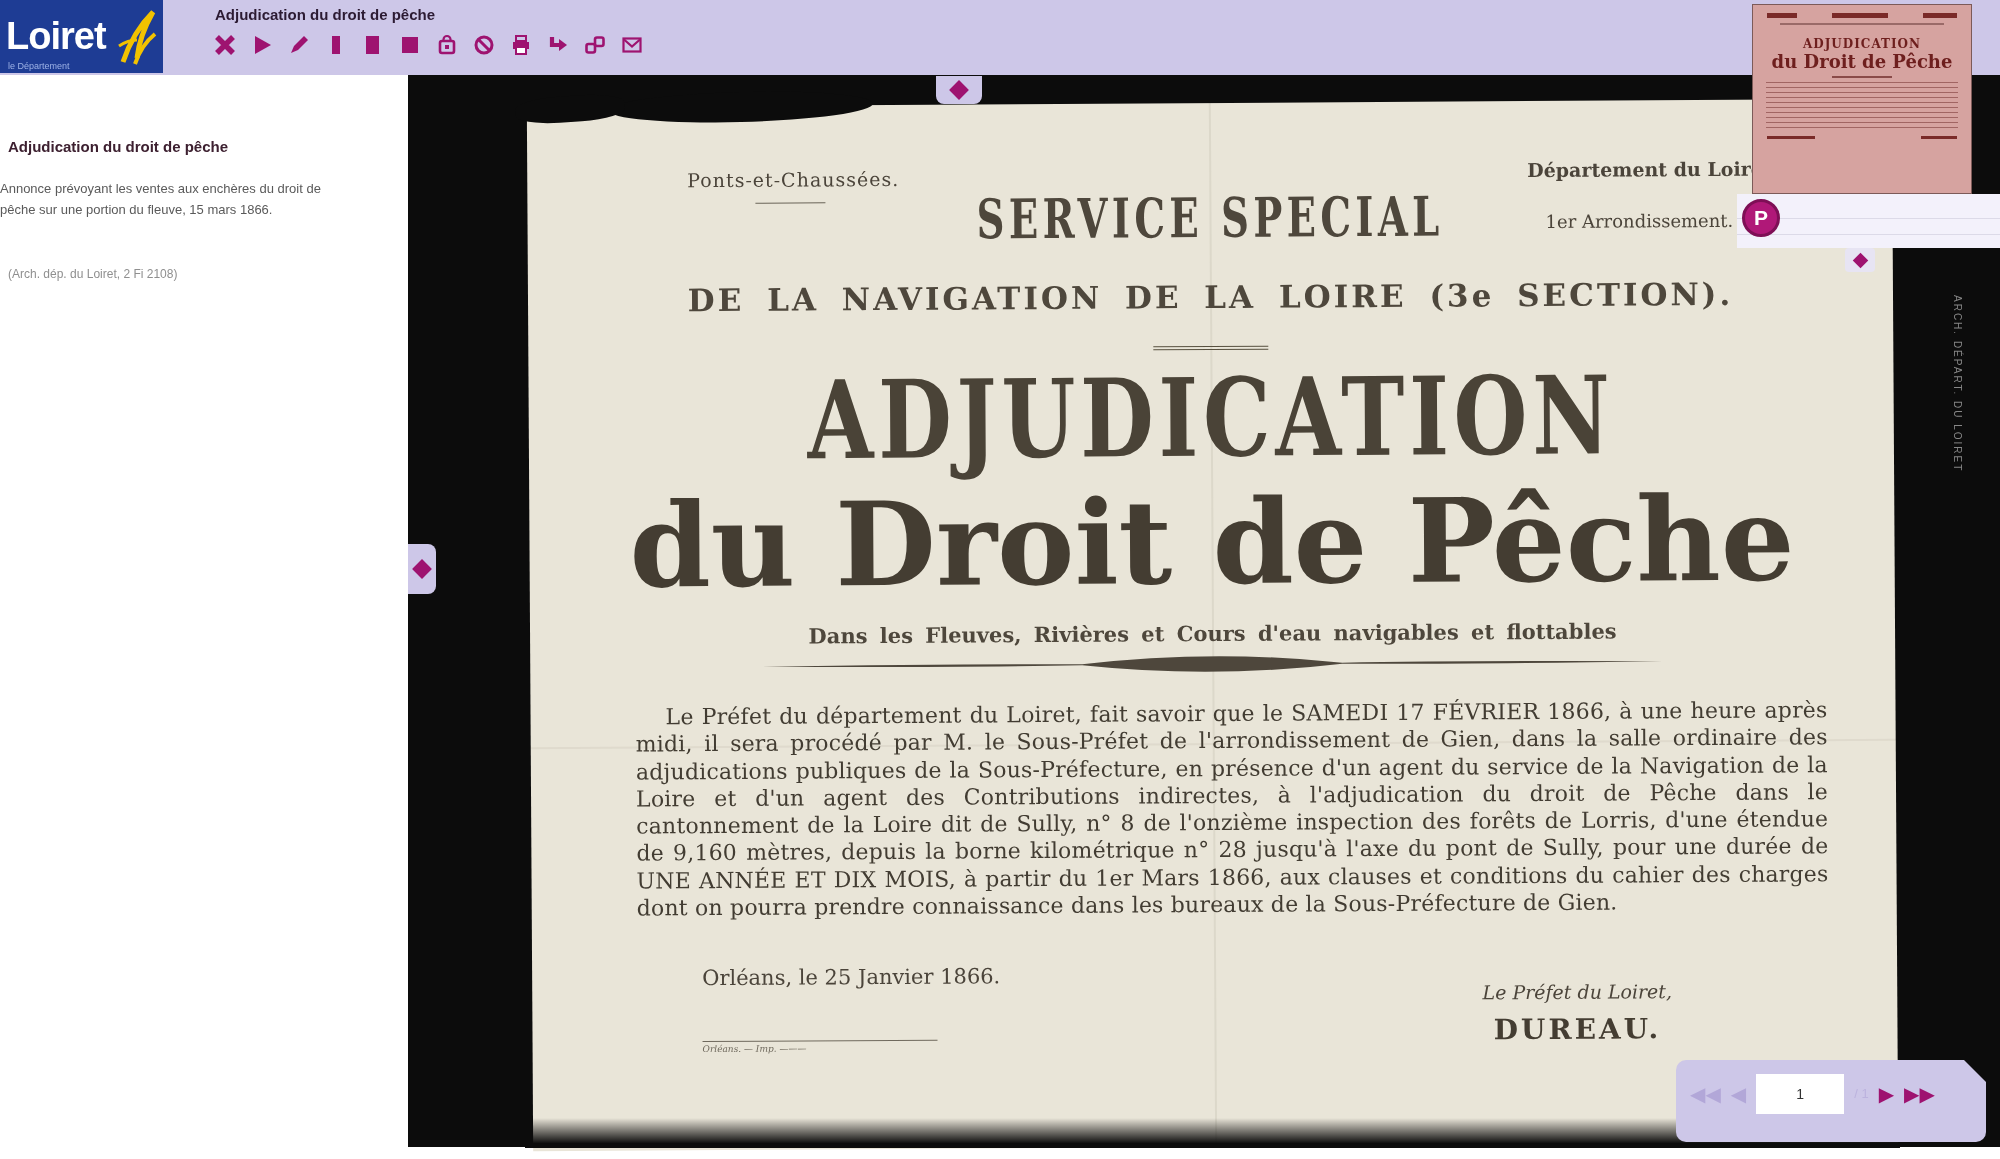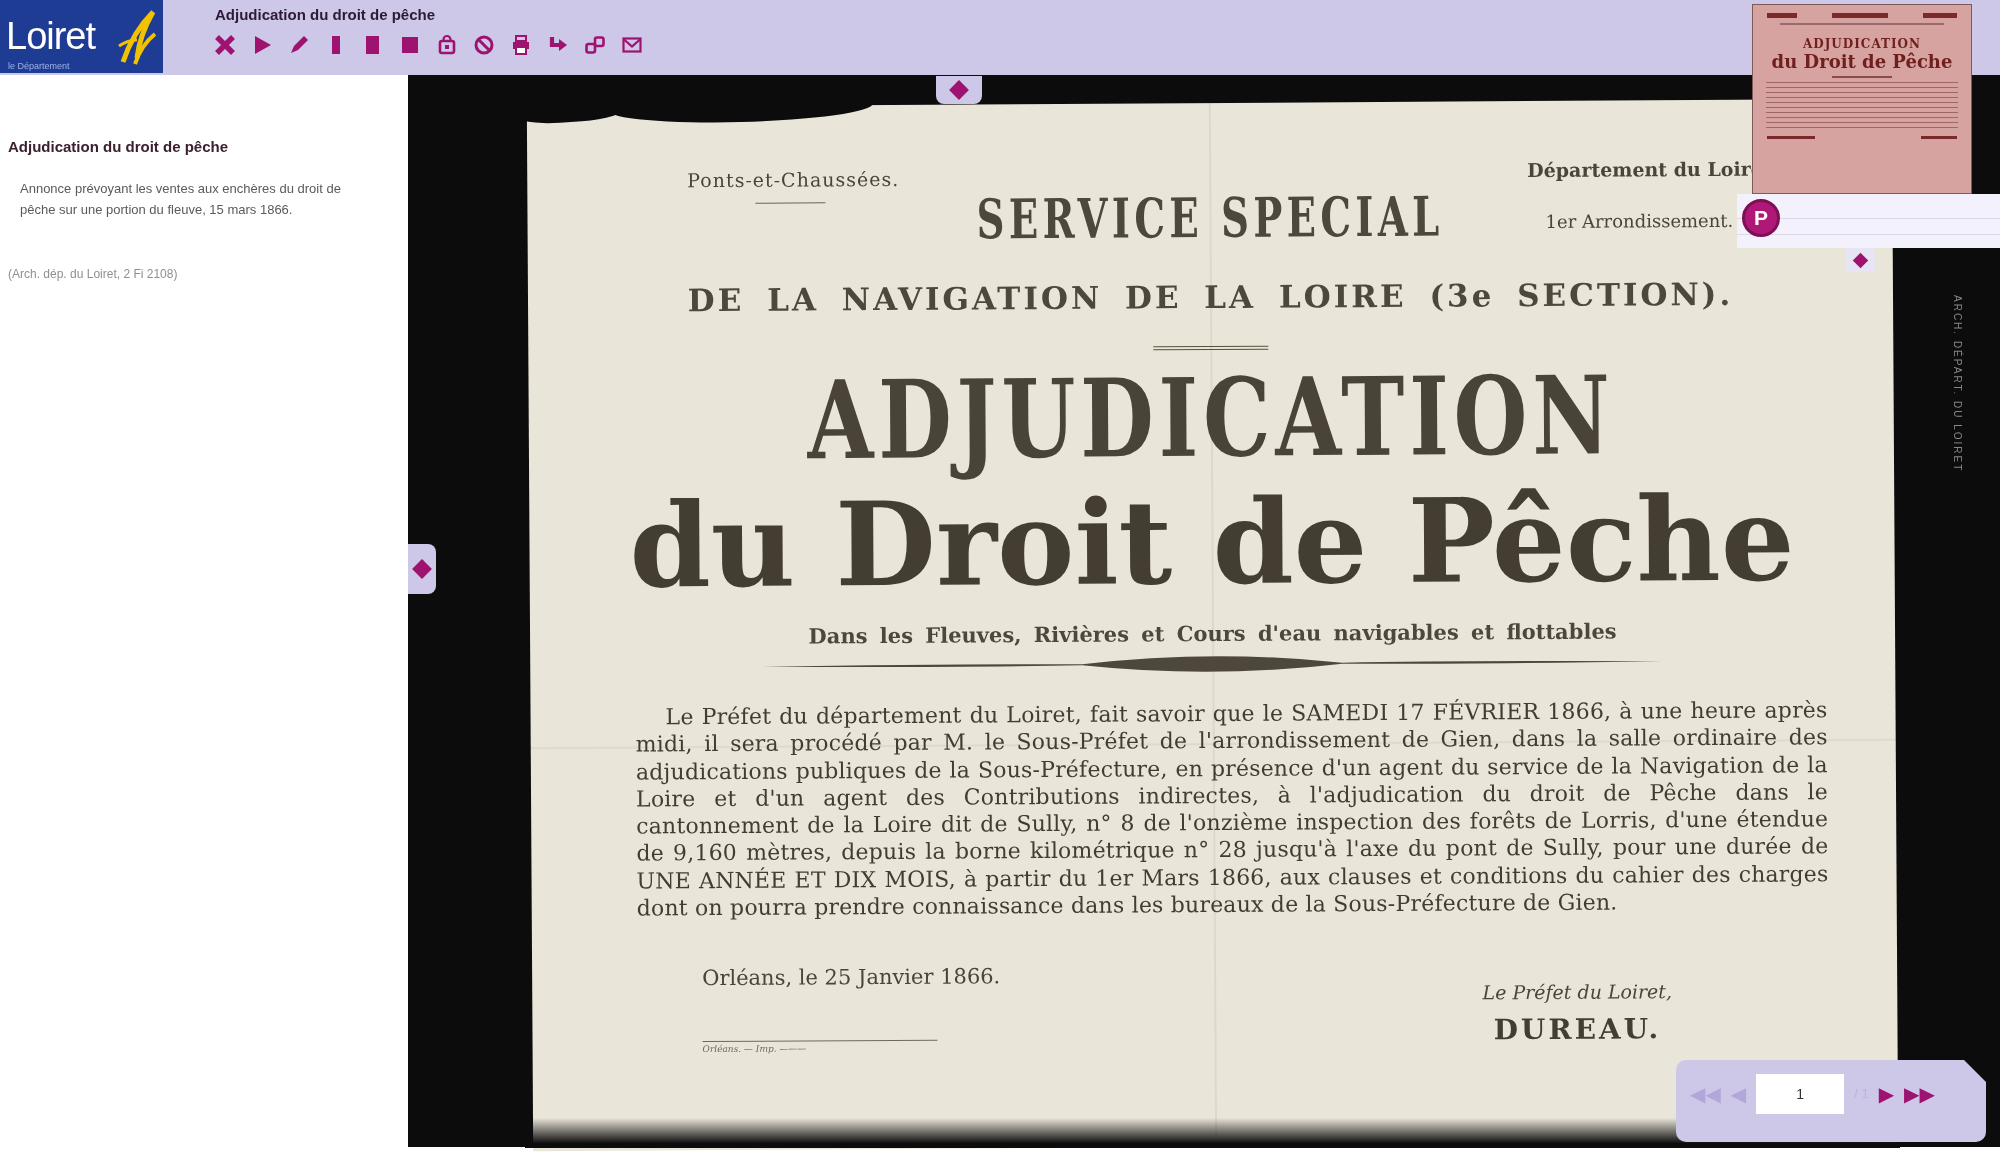--- a/index.html
+++ b/index.html
@@ -4,35 +4,35 @@
 <style>
   * { margin:0; padding:0; box-sizing:border-box; }
   html,body { width:2000px; height:1159px; background:#ffffff; overflow:hidden;
               font-family:"Liberation Sans", sans-serif; }
   .page { position:relative; width:2000px; height:1159px; }
 
   
   .header { position:absolute; left:0; top:0; width:2000px; height:75px; background:#cdc7e8; }
   .logo { position:absolute; left:0; top:0; width:163px; height:73px; background:#1e3c94;
           display:flex; align-items:center; padding-left:6px; }
-  .logo-title { color:#ffffff; font-weight:normal; font-size:38px; letter-spacing:-1px;
+  .logo-title { color:#ffffff; font-weight:bold; font-size:38px; letter-spacing:-1px;
                 font-family:"Liberation Sans", sans-serif; }
   .logo-sub { position:absolute; left:8px; bottom:2px; font-size:9px; color:#9db2e6; }
   .logo-bird { position:absolute; right:4px; top:6px; }
   .doc-title { position:absolute; left:215px; top:6px; font-size:15px; font-weight:bold;
                color:#2c1b33; }
   .toolbar { position:absolute; left:212px; top:32px; display:flex; gap:11px; align-items:center; }
   .tb-icon { width:26px; height:26px; display:flex; align-items:center; justify-content:center;
              cursor:pointer; }
 
   
   .sidebar { position:absolute; left:0; top:75px; width:408px; height:1084px; background:#ffffff; }
   .sb-title { position:absolute; left:8px; top:63px; width:390px; font-size:15px; font-weight:bold;
               color:#3d2030; }
-  .sb-desc { position:absolute; left:20px; top:103px; width:345px; font-size:13px; line-height:1.65;
+  .sb-desc { position:absolute; left:0; top:103px; width:345px; font-size:13px; line-height:1.65;
              color:#5a5a5a; }
   .sb-ref { position:absolute; left:8px; top:192px; width:390px; font-size:12px; color:#8f8f8f; }
 
   
   .viewer { position:absolute; left:408px; top:75px; width:1592px; height:1072px; background:#0c0c0c; overflow:hidden; }
   .watermark { position:absolute; left:1952px; top:295px; height:420px; writing-mode:vertical-rl;
                font-size:10px; letter-spacing:2px; color:#878787; }
 
   
   .poster { position:absolute; left:530px; top:103px; width:1365px; height:1044px;

